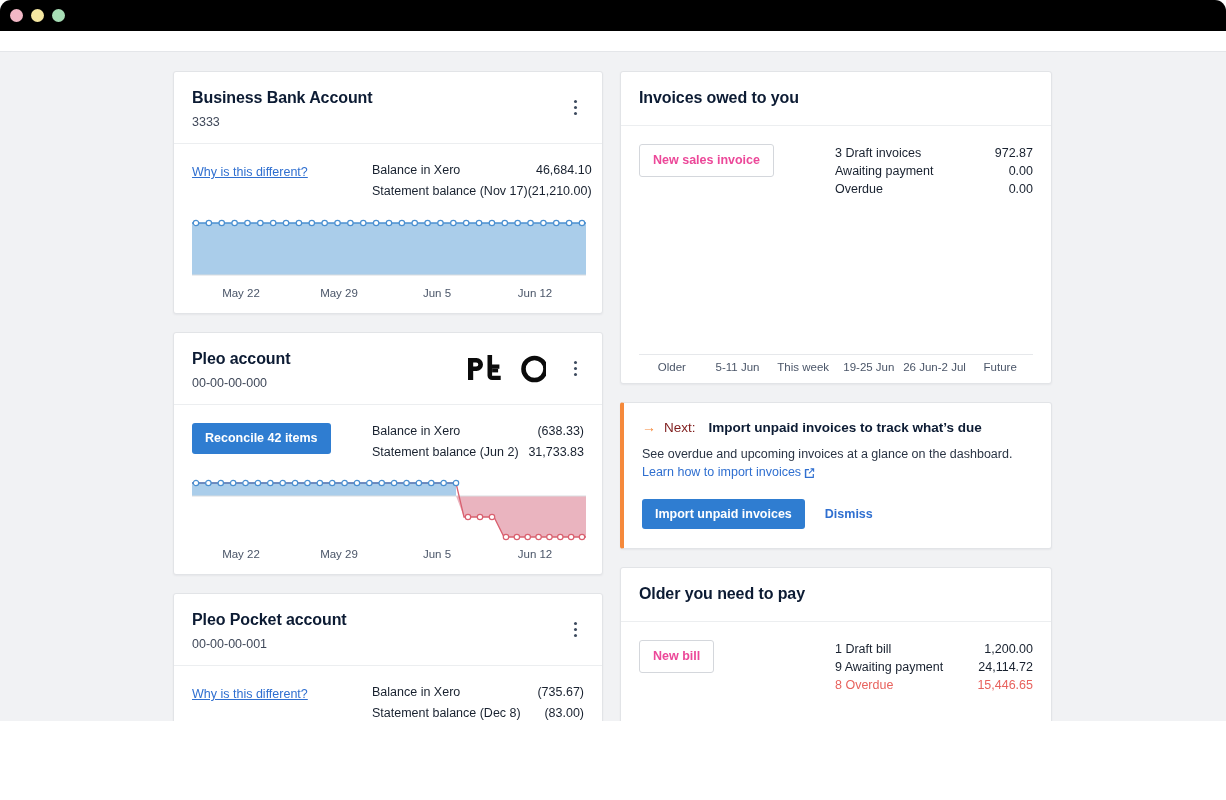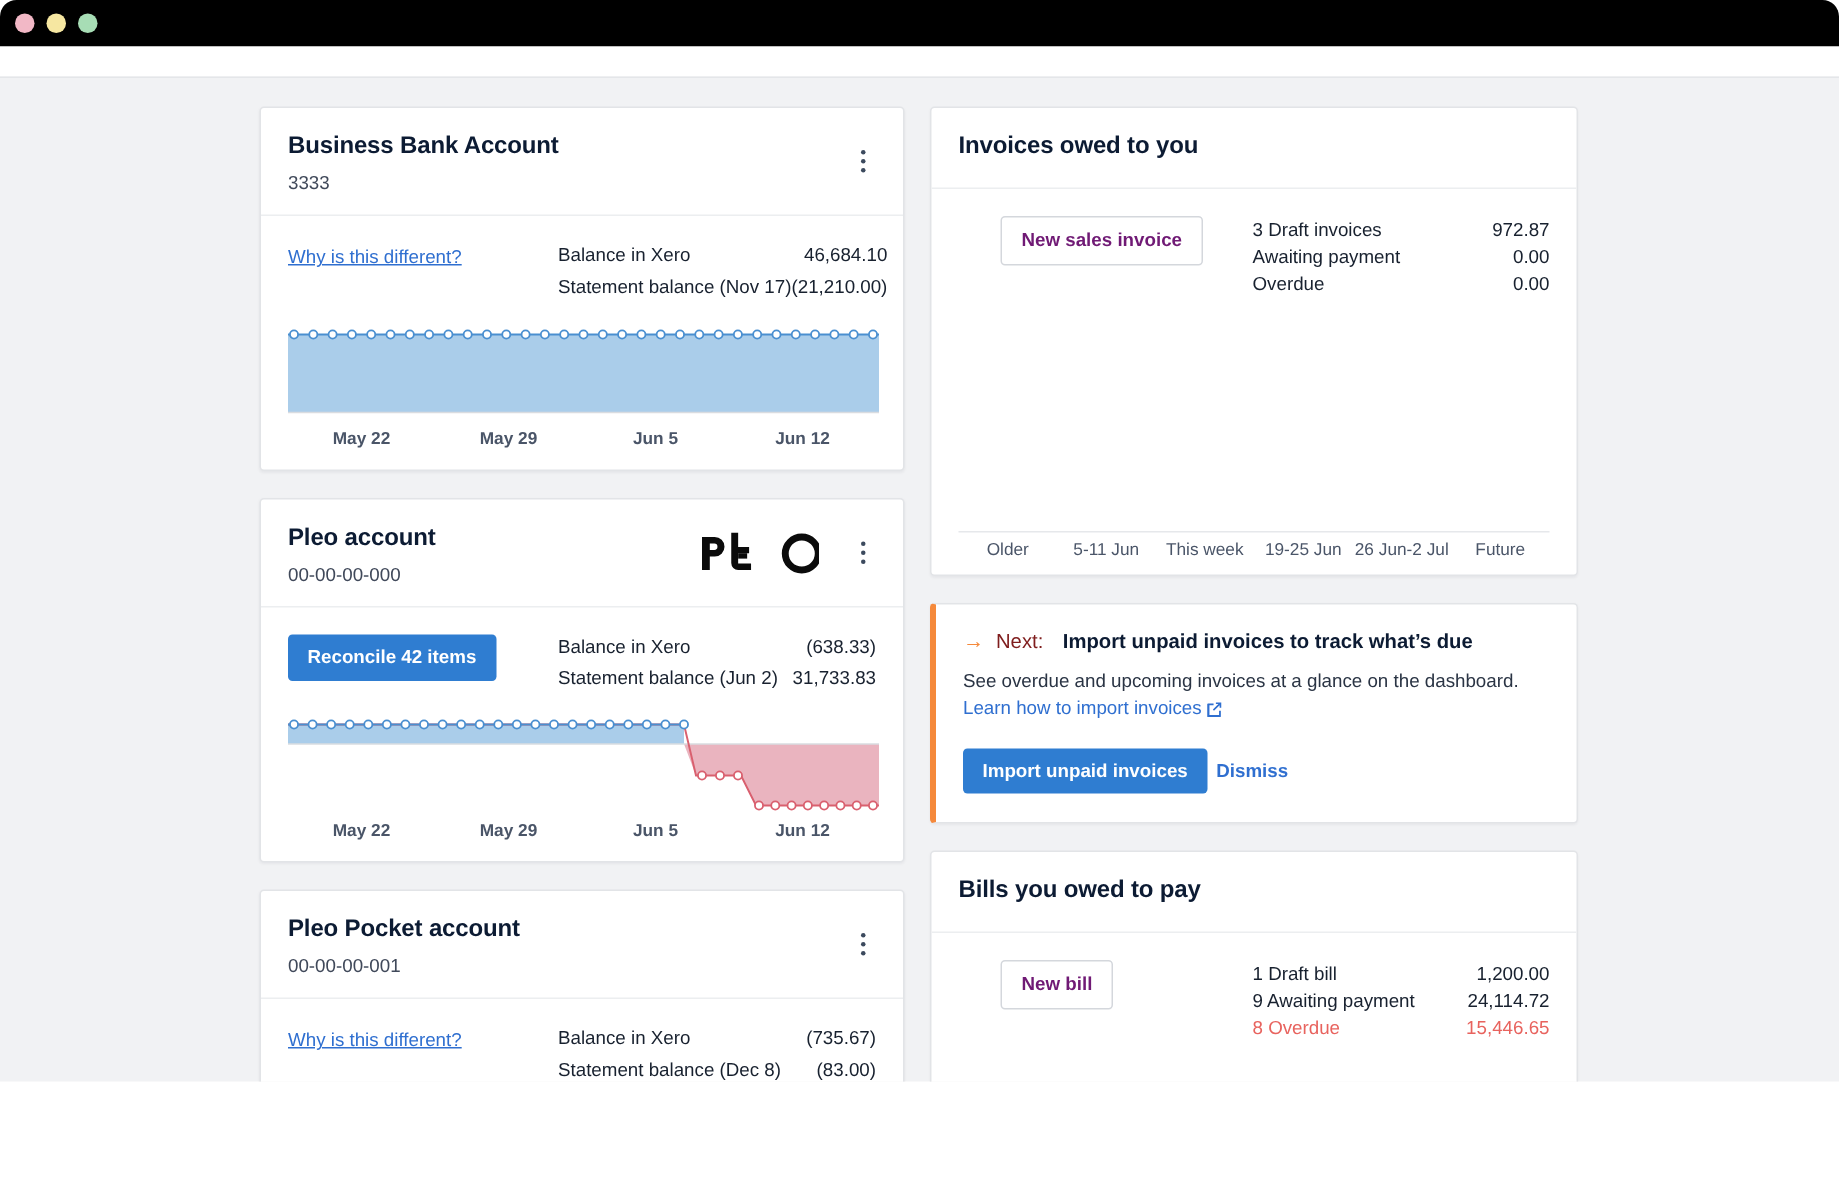--- a/index.html
+++ b/index.html
@@ -109,33 +109,33 @@
   }
   .btn-primary {
     display: inline-block;
     background: #2f7dd1; color: #ffffff;
     font-size: 12.5px; font-weight: bold;
     padding: 9px 13px; border: none; border-radius: 3px;
     cursor: pointer; line-height: 1;
   }
   .btn-secondary {
     display: inline-block;
-    background: #ffffff; color: #701a75;
+    background: #ffffff; color: #ec4899;
     font-size: 12.5px; font-weight: bold;
     padding: 9px 13px;
     border: 1px solid #d4d7dc; border-radius: 3px;
-    cursor: pointer; line-height: 1; margin-left: 28px;
+    cursor: pointer; line-height: 1;
   }
 
   
   .spark-wrap { margin-top: 14px; position: relative; }
   .spark { display: block; width: 394px; height: 66px; }
   .axis-labels {
     display: flex; margin-top: 5px; padding: 0 0 4px 0;
-    font-size: 11.5px; color: #4a5568; font-weight: bold;
+    font-size: 11.5px; color: #4a5568;
   }
   .axis-labels span { flex: 1; text-align: center; }
 
   
   .summary-row { display: flex; align-items: flex-start; }
   .summary-left { width: 196px; flex: none; }
   .summary-figs { flex: 1; }
   .sum-line {
     display: flex; justify-content: space-between;
     font-size: 12.5px; color: #18212f; line-height: 18px;
@@ -178,21 +178,21 @@
   }
   .banner-arrow { color: #f5893b; font-weight: bold; font-size: 14px; }
   .banner-next { color: #7f1d1d; font-weight: normal; }
   .banner-title { color: #0c1b33; font-weight: bold; margin-left: 5px; }
   .banner-text {
     font-size: 12.5px; color: #2a3444; line-height: 17.5px;
     margin-bottom: 15px; max-width: 372px;
   }
   .banner-text a { color: #2f6fd0; text-decoration: none; cursor: pointer; }
   .ext-icon { display: inline-block; vertical-align: -2px; margin-left: 3px; }
-  .banner-actions { display: flex; align-items: center; gap: 2px; }
+  .banner-actions { display: flex; align-items: center; gap: 16px; }
   .btn-link {
     background: none; border: none; cursor: pointer;
     color: #2f6fd0; font-size: 12.5px; font-weight: bold;
     font-family: "Liberation Sans", sans-serif;
     padding: 9px 4px;
   }
 </style>
 </head>
 <body>
 
@@ -506,21 +506,21 @@
               </svg></span>
         </div>
         <div class="banner-actions">
           <button class="btn-primary">Import unpaid invoices</button>
           <button class="btn-link">Dismiss</button>
         </div>
       </div>
 
       <div class="card">
         <div class="card-head" style="min-height:0;padding-bottom:18px;">
-          <div class="card-title">Bills you owed to pay</div>
+          <div class="card-title">Older you need to pay</div>
         </div>
         <div class="card-body" style="padding-top:18px;">
           <div class="summary-row">
             <div class="summary-left">
               <button class="btn-secondary">New bill</button>
             </div>
             <div class="summary-figs">
               <div class="sum-line">
                 <span>1 Draft bill</span>
                 <span>1,200.00</span>

